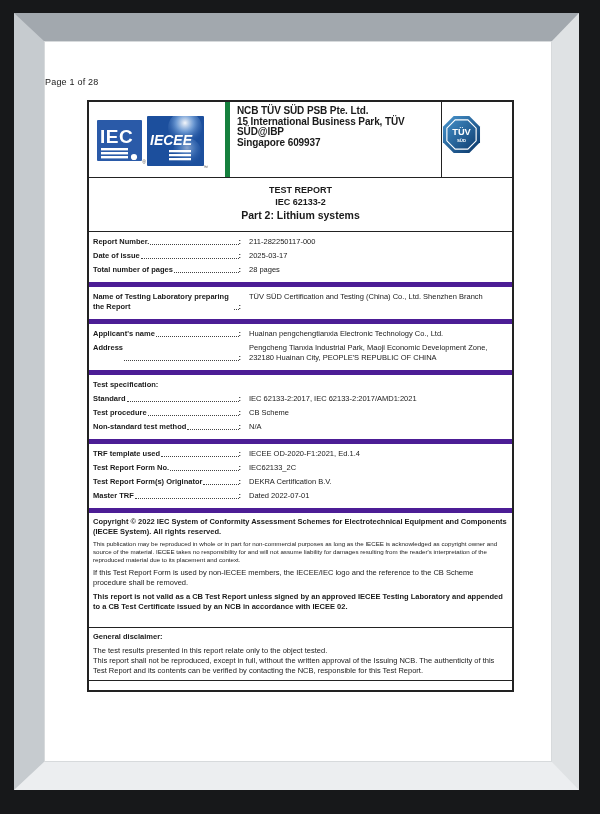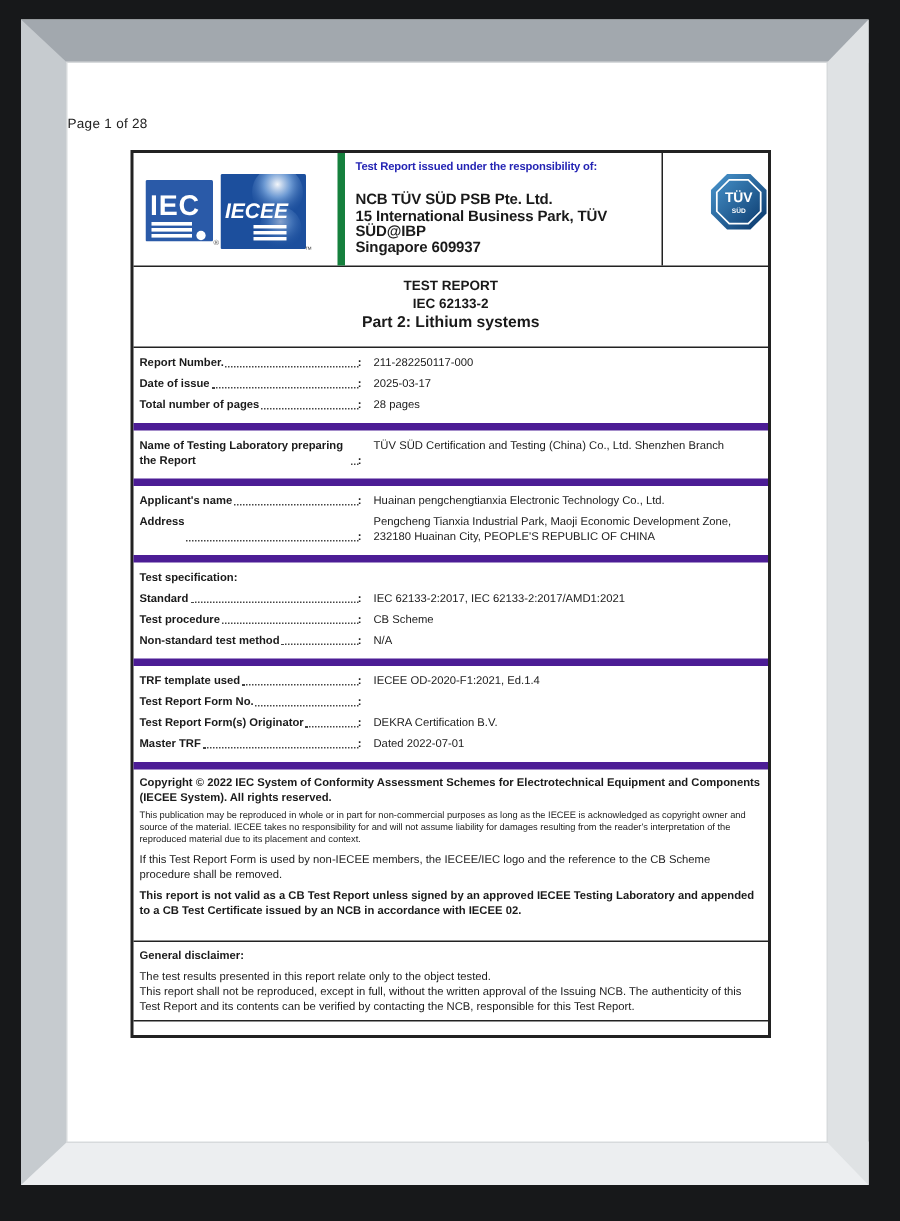--- a/index.html
+++ b/index.html
@@ -49,21 +49,21 @@
   .hcell-ncb {
     flex: 1; box-sizing: border-box; border-right: 1px solid #222;
     padding: 4px 5px 4px 7px;
   }
   .resp-title {
     color: #2424b4; font-weight: bold; font-size: 7.5px;
     letter-spacing: -0.1px; margin-bottom: 13px;
   }
   .ncb-line { font-weight: bold; font-size: 10px; line-height: 10.6px; letter-spacing: -0.1px; }
   .hcell-tuv {
-    width: 70px; display: flex; justify-content: flex-end; align-items: flex-start;
+    width: 70px; display: flex; justify-content: flex-start; align-items: flex-start;
     padding-top: 13px;
   }
   
   .trow-title {
     border-bottom: 1px solid #222; text-align: center;
     font-weight: bold; padding: 6px 7px 8px;
   }
   .t-small { font-size: 9px; line-height: 12px; }
   .t-big   { font-size: 10.5px; line-height: 14.5px; margin-top: 2px; }
   
@@ -127,21 +127,20 @@
               <circle cx="40" cy="36" r="14" fill="url(#sph)" opacity="0.5"></circle>
               <text x="3" y="29" font-size="14" font-weight="bold" font-style="italic" fill="#ffffff">IECEE</text>
               <rect x="22" y="34" width="22" height="2.3" fill="#ffffff"></rect>
               <rect x="22" y="38" width="22" height="2.3" fill="#ffffff"></rect>
               <rect x="22" y="42" width="22" height="2.3" fill="#ffffff"></rect>
             </svg>
             <span class="mark">™</span>
           </span>
         </div>
         <div class="hcell-ncb">
-          <div class="resp-title">Test Report issued under the responsibility of:</div>
           <div class="ncb-line">NCB TÜV SÜD PSB Pte. Ltd.</div>
           <div class="ncb-line">15 International Business Park, TÜV SÜD@IBP</div>
           <div class="ncb-line">Singapore 609937</div>
         </div>
         <div class="hcell-tuv">
           <span>
             <svg width="39" height="39" viewBox="0 0 40 40">
               <defs>
                 <linearGradient id="tuvg" x1="0" y1="0" x2="1" y2="1">
                   <stop offset="0" stop-color="#4a97cf"></stop>
@@ -256,20 +255,21 @@
                 <span class="colon">:</span>
               </div>
           <div class="fv">IECEE OD-2020-F1:2021, Ed.1.4</div>
         </div>
         <div class="field">
           <div class="fl">
                 <span class="txt">Test Report Form No.</span>
                 <span class="leader"></span>
                 <span class="colon">:</span>
               </div>
+          <div class="fv">IEC62133_2C</div>
         </div>
         <div class="field">
           <div class="fl">
                 <span class="txt">Test Report Form(s) Originator</span>
                 <span class="leader"></span>
                 <span class="colon">:</span>
               </div>
           <div class="fv">DEKRA Certification B.V.</div>
         </div>
         <div class="field">

